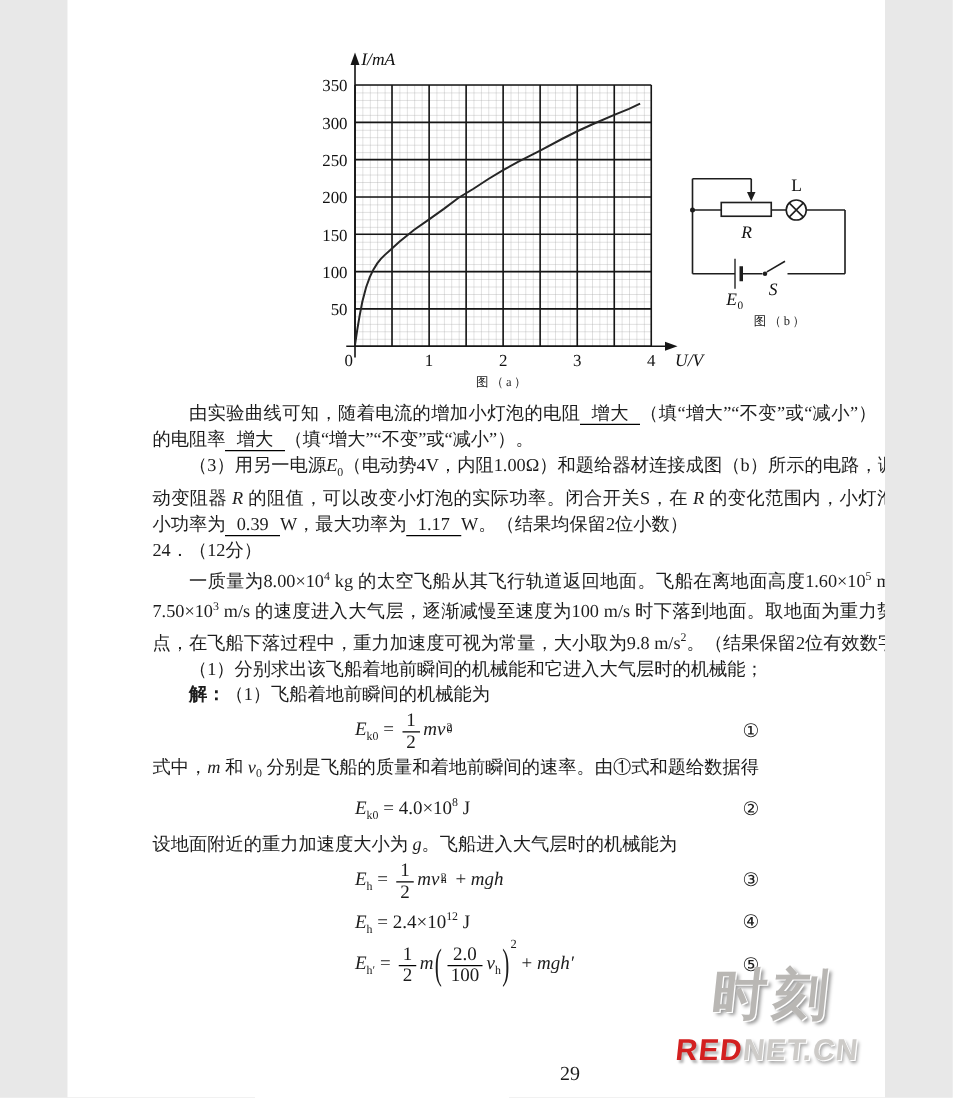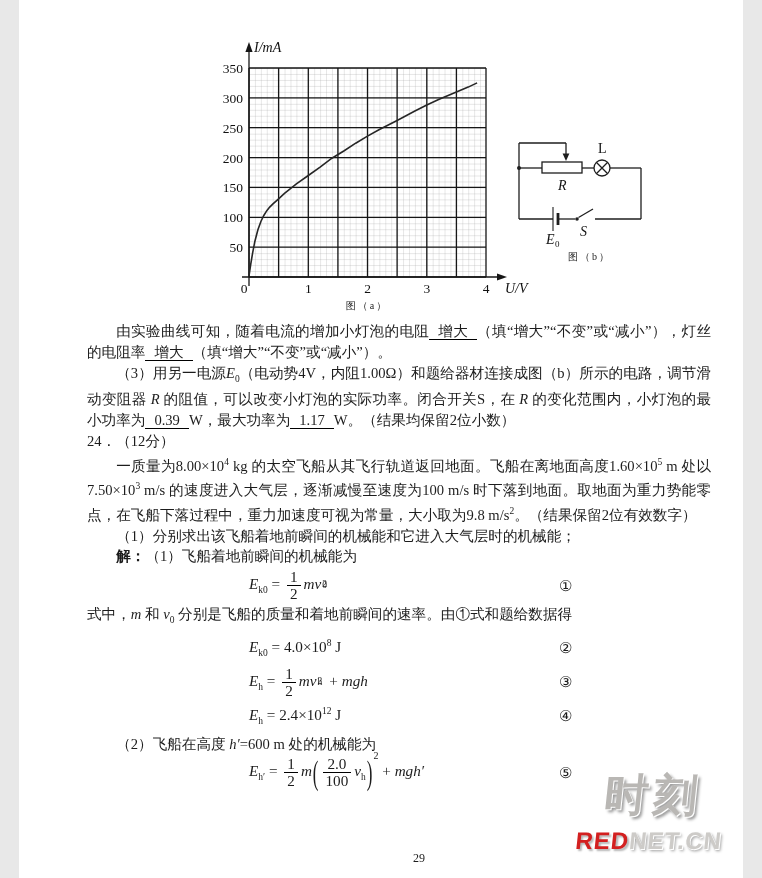--- a/index.html
+++ b/index.html
@@ -1,16 +1,16 @@
 <!DOCTYPE html>
 <html><head>
 <meta charset="utf-8">
 <style>
   html,body{margin:0;padding:0;background:#e8e8e8;}
-  .page{position:relative;width:724px;height:878px;margin:0 auto;background:#ffffff;
+  .page{position:relative;width:654px;height:878px;margin:0 auto;background:#ffffff;
         font-family:"Liberation Serif","DejaVu Serif",serif;color:#1c1c1c;overflow:hidden;}
 
   
   .chart-wrap{position:absolute;left:183px;top:36px;}
   svg text{font-family:"Liberation Serif","DejaVu Serif",serif;fill:#111;}
   .tick{font-size:13.5px;}
   .axlab{font-size:14px;font-style:italic;}
   .figcap{position:absolute;text-align:center;font-size:10px;letter-spacing:2px;}
   .figcap-a{left:183px;top:299px;width:330px;}
   .figcap-b{left:488px;top:250px;width:165px;}
@@ -39,21 +39,21 @@
   .frac .fd{display:block;padding:0 3px;}
   .ss{display:inline-block;position:relative;width:9px;height:22px;vertical-align:-7px;
       font-size:9.5px;font-style:normal;}
   .ss .up{position:absolute;top:0;left:1px;}
   .ss .dn{position:absolute;bottom:0;left:1px;}
   .bp{display:inline-block;transform:scaleY(2.0);font-size:17px;font-weight:300;
       vertical-align:-3px;padding:0 1px;}
   .hi2{position:relative;top:-11px;font-size:10px;}
 
   
-  .pagenum{position:absolute;left:394px;top:851px;font-size:12px;}
+  .pagenum{position:absolute;left:394px;top:851px;font-size:16px;}
   .watermark{position:absolute;right:2px;top:766px;width:178px;text-align:center;
              transform:skewX(-6deg);pointer-events:none;}
   .wm-cn{font-size:44px;font-weight:700;letter-spacing:5px;color:#b9b7b4;
          text-shadow:1px 1px 0 #fff,3px 3px 3px #9a9a9a;font-family:"Liberation Sans",sans-serif;}
   .wm-en{font-size:24px;font-weight:700;letter-spacing:1px;margin-top:2px;
          font-family:"Liberation Sans",sans-serif;}
   .wm-red{color:#d32020;text-shadow:2px 2px 2px #b5b5b5;}
   .wm-gray{color:#cdcbc8;text-shadow:1px 1px 0 #fff,2px 2px 3px #9a9a9a;}
 </style>
 </head>
@@ -150,33 +150,33 @@
       <span class="eqtag">①</span>
     </div>
 
     <p class="noindent"><span>式中，</span><span class="it">m</span><span> 和 </span><span class="it">v</span><sub>0</sub><span> 分别是飞船的质量和着地前瞬间的速率。由①式和题给数据得</span></p>
 
     <div class="eqrow">
       <span class="eq"><span class="it">E</span><sub>k0</sub> <span>= 4.0×10</span><sup>8</sup><span> J</span></span>
       <span class="eqtag">②</span>
     </div>
 
+    <p class="noindent"><span>设地面附近的重力加速度大小为 </span><span class="it">g</span><span>。飞船进入大气层时的机械能为</span></p>
 
     <div class="eqrow">
       <span class="eq"><span class="it">E</span><sub>h</sub> <span>=</span> <span class="frac"><span class="fn">1</span><span class="fd">2</span></span><span class="it">mv</span><span class="ss"><span class="up">2</span><span class="dn">h</span></span> <span>+</span> <span class="it">mgh</span></span>
       <span class="eqtag">③</span>
     </div>
 
 
     <div class="eqrow">
       <span class="eq"><span class="it">E</span><sub>h</sub> <span>= 2.4×10</span><sup>12</sup><span> J</span></span>
       <span class="eqtag">④</span>
     </div>
 
-    <p class="para"><span>（2）飞船在高度 </span><span class="it">h′</span><span>=600 m 处的机械能为</span></p>
 
     <div class="eqrow">
       <span class="eq"><span class="it">E</span><sub>h′</sub> <span>=</span> <span class="frac"><span class="fn">1</span><span class="fd">2</span></span><span class="it">m</span><span class="bp">(</span><span class="frac"><span class="fn">2.0</span><span class="fd">100</span></span><span class="it">v</span><sub>h</sub><span class="bp">)</span><sup class="hi2">2</sup> <span>+</span> <span class="it">mgh′</span></span>
       <span class="eqtag">⑤</span>
     </div>
 
   </div>
 
   <div class="pagenum">29</div>
 

